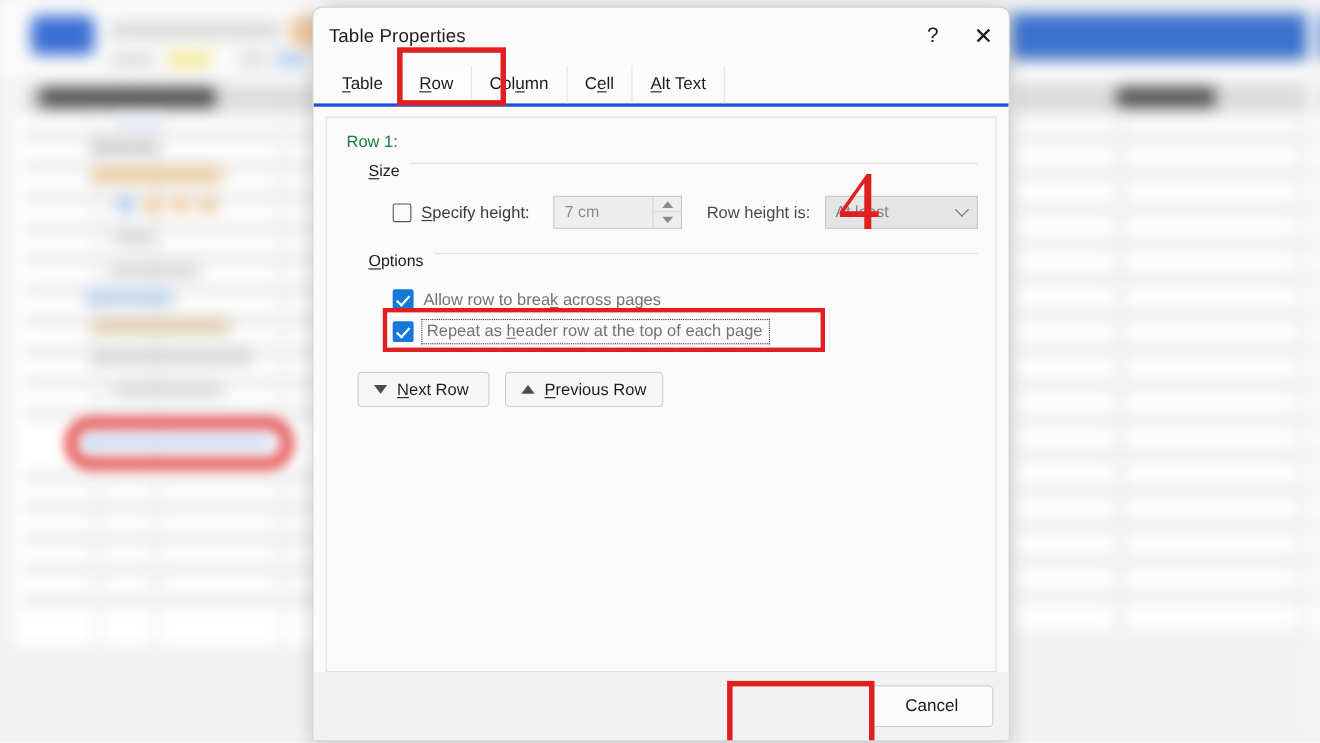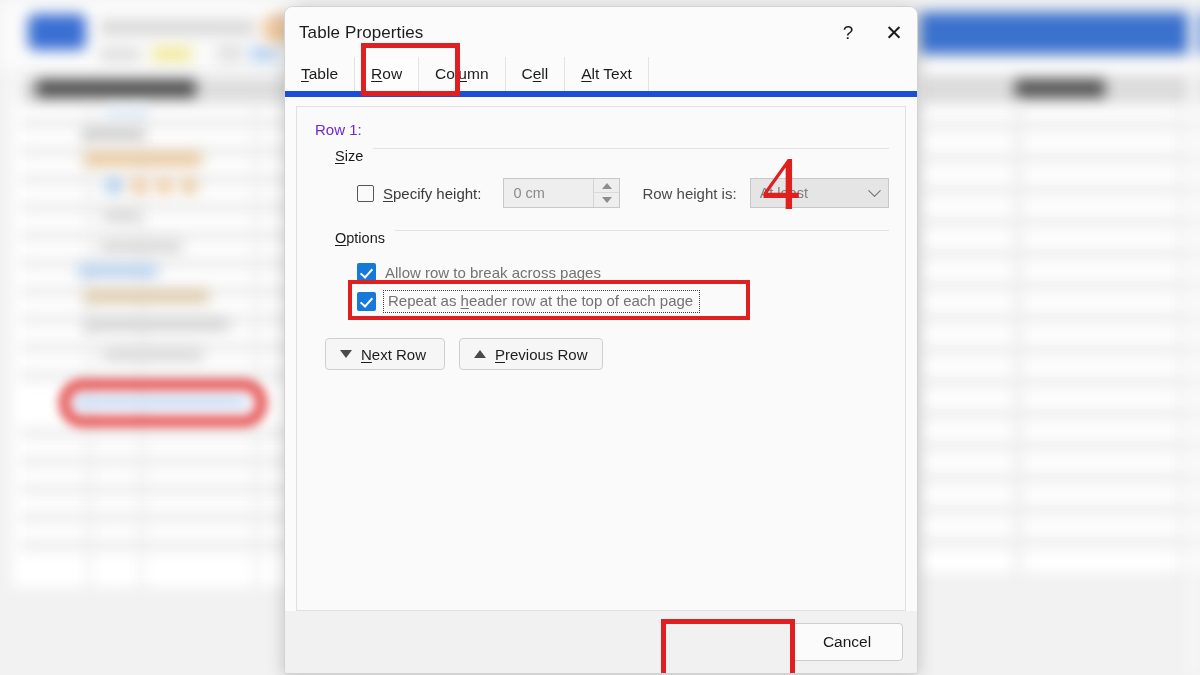--- a/index.html
+++ b/index.html
@@ -119,22 +119,23 @@
     cursor: default;
   }
   #help-button { font-size: 19px; }
   #close-button { font-size: 21px; font-weight: 300; }
 
   
   #tabstrip {
     position: relative;
     height: 38px;
     display: flex; align-items: flex-end;
+    padding-left: 10px;
     background: #fbfbfb;
-    border-bottom: 6px solid #1d4ed8;
+    border-bottom: 3px solid #1d4ed8;
     flex: 0 0 auto;
   }
   .tab {
     height: 34px;
     padding: 0 16px;
     display: flex; align-items: center;
     font-size: 15.5px; color: #1c1c1c;
     background: transparent;
     border-right: 1px solid #e3e3e3;
     cursor: default;
@@ -157,21 +158,21 @@
   #content-panel {
     margin: 9px 11px 0 11px;
     flex: 1 1 auto;
     background: #fafafa;
     border: 1px solid #e0e0e0;
     position: relative;
     padding: 12px 16px 0 16px;
   }
 
   #row-label {
-    font-size: 15px; color: #6d28d9;
+    font-size: 15px; color: #15803d;
     margin: 2px 0 10px 2px;
   }
 
   .group { margin-left: 22px; margin-bottom: 4px; }
   .group-head {
     display: flex; align-items: flex-start; gap: 10px;
     font-size: 14.5px; color: #1a1a1a;
     margin-bottom: 14px;
   }
   .group-head .rule {
@@ -478,21 +479,21 @@
       <div class="group-head">
         <span><u>S</u>ize</span>
         <span class="rule"></span>
       </div>
 
       <div class="size-row">
         <span class="cb-outline"></span>
         <span class="lbl lbl-disabled"><u>S</u>pecify height:</span>
 
         <div id="spin-wrap">
-          <div id="spin-value">0 cm</div>
+          <div id="spin-value">7 cm</div>
           <div id="spin-buttons">
             <div class="spin-btn up">
                 <span class="tri-up"></span>
               </div>
             <div class="spin-btn">
                 <span class="tri-down"></span>
               </div>
           </div>
         </div>
 

